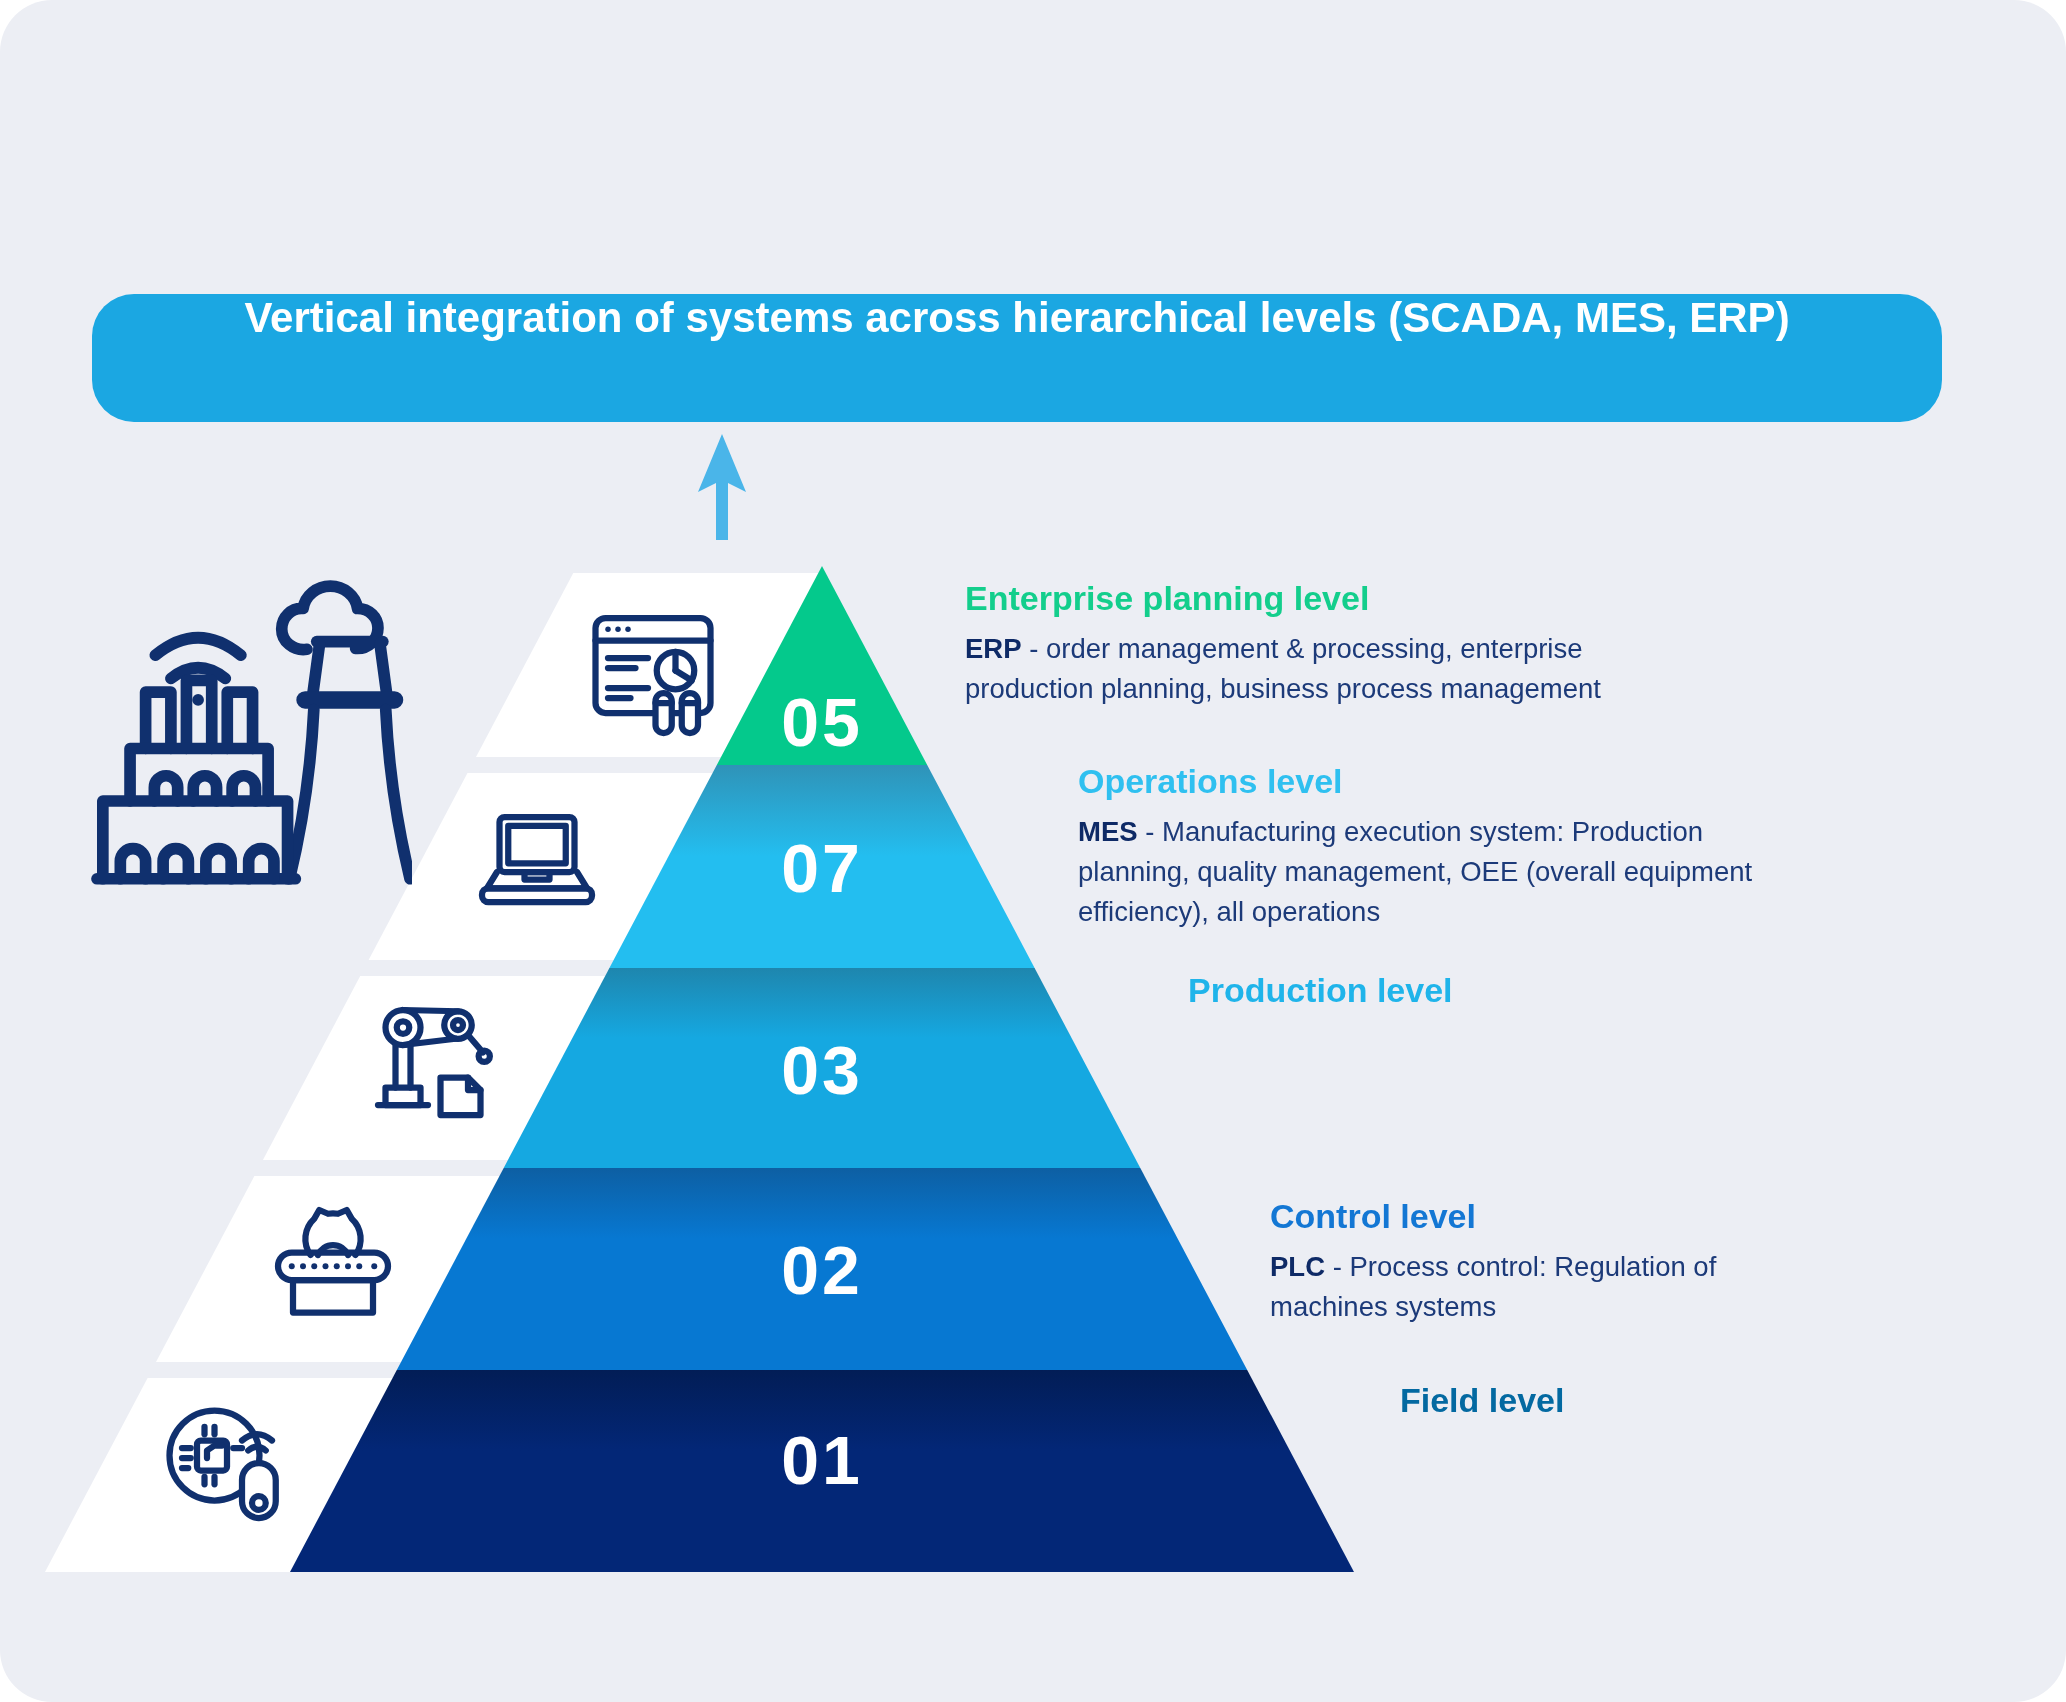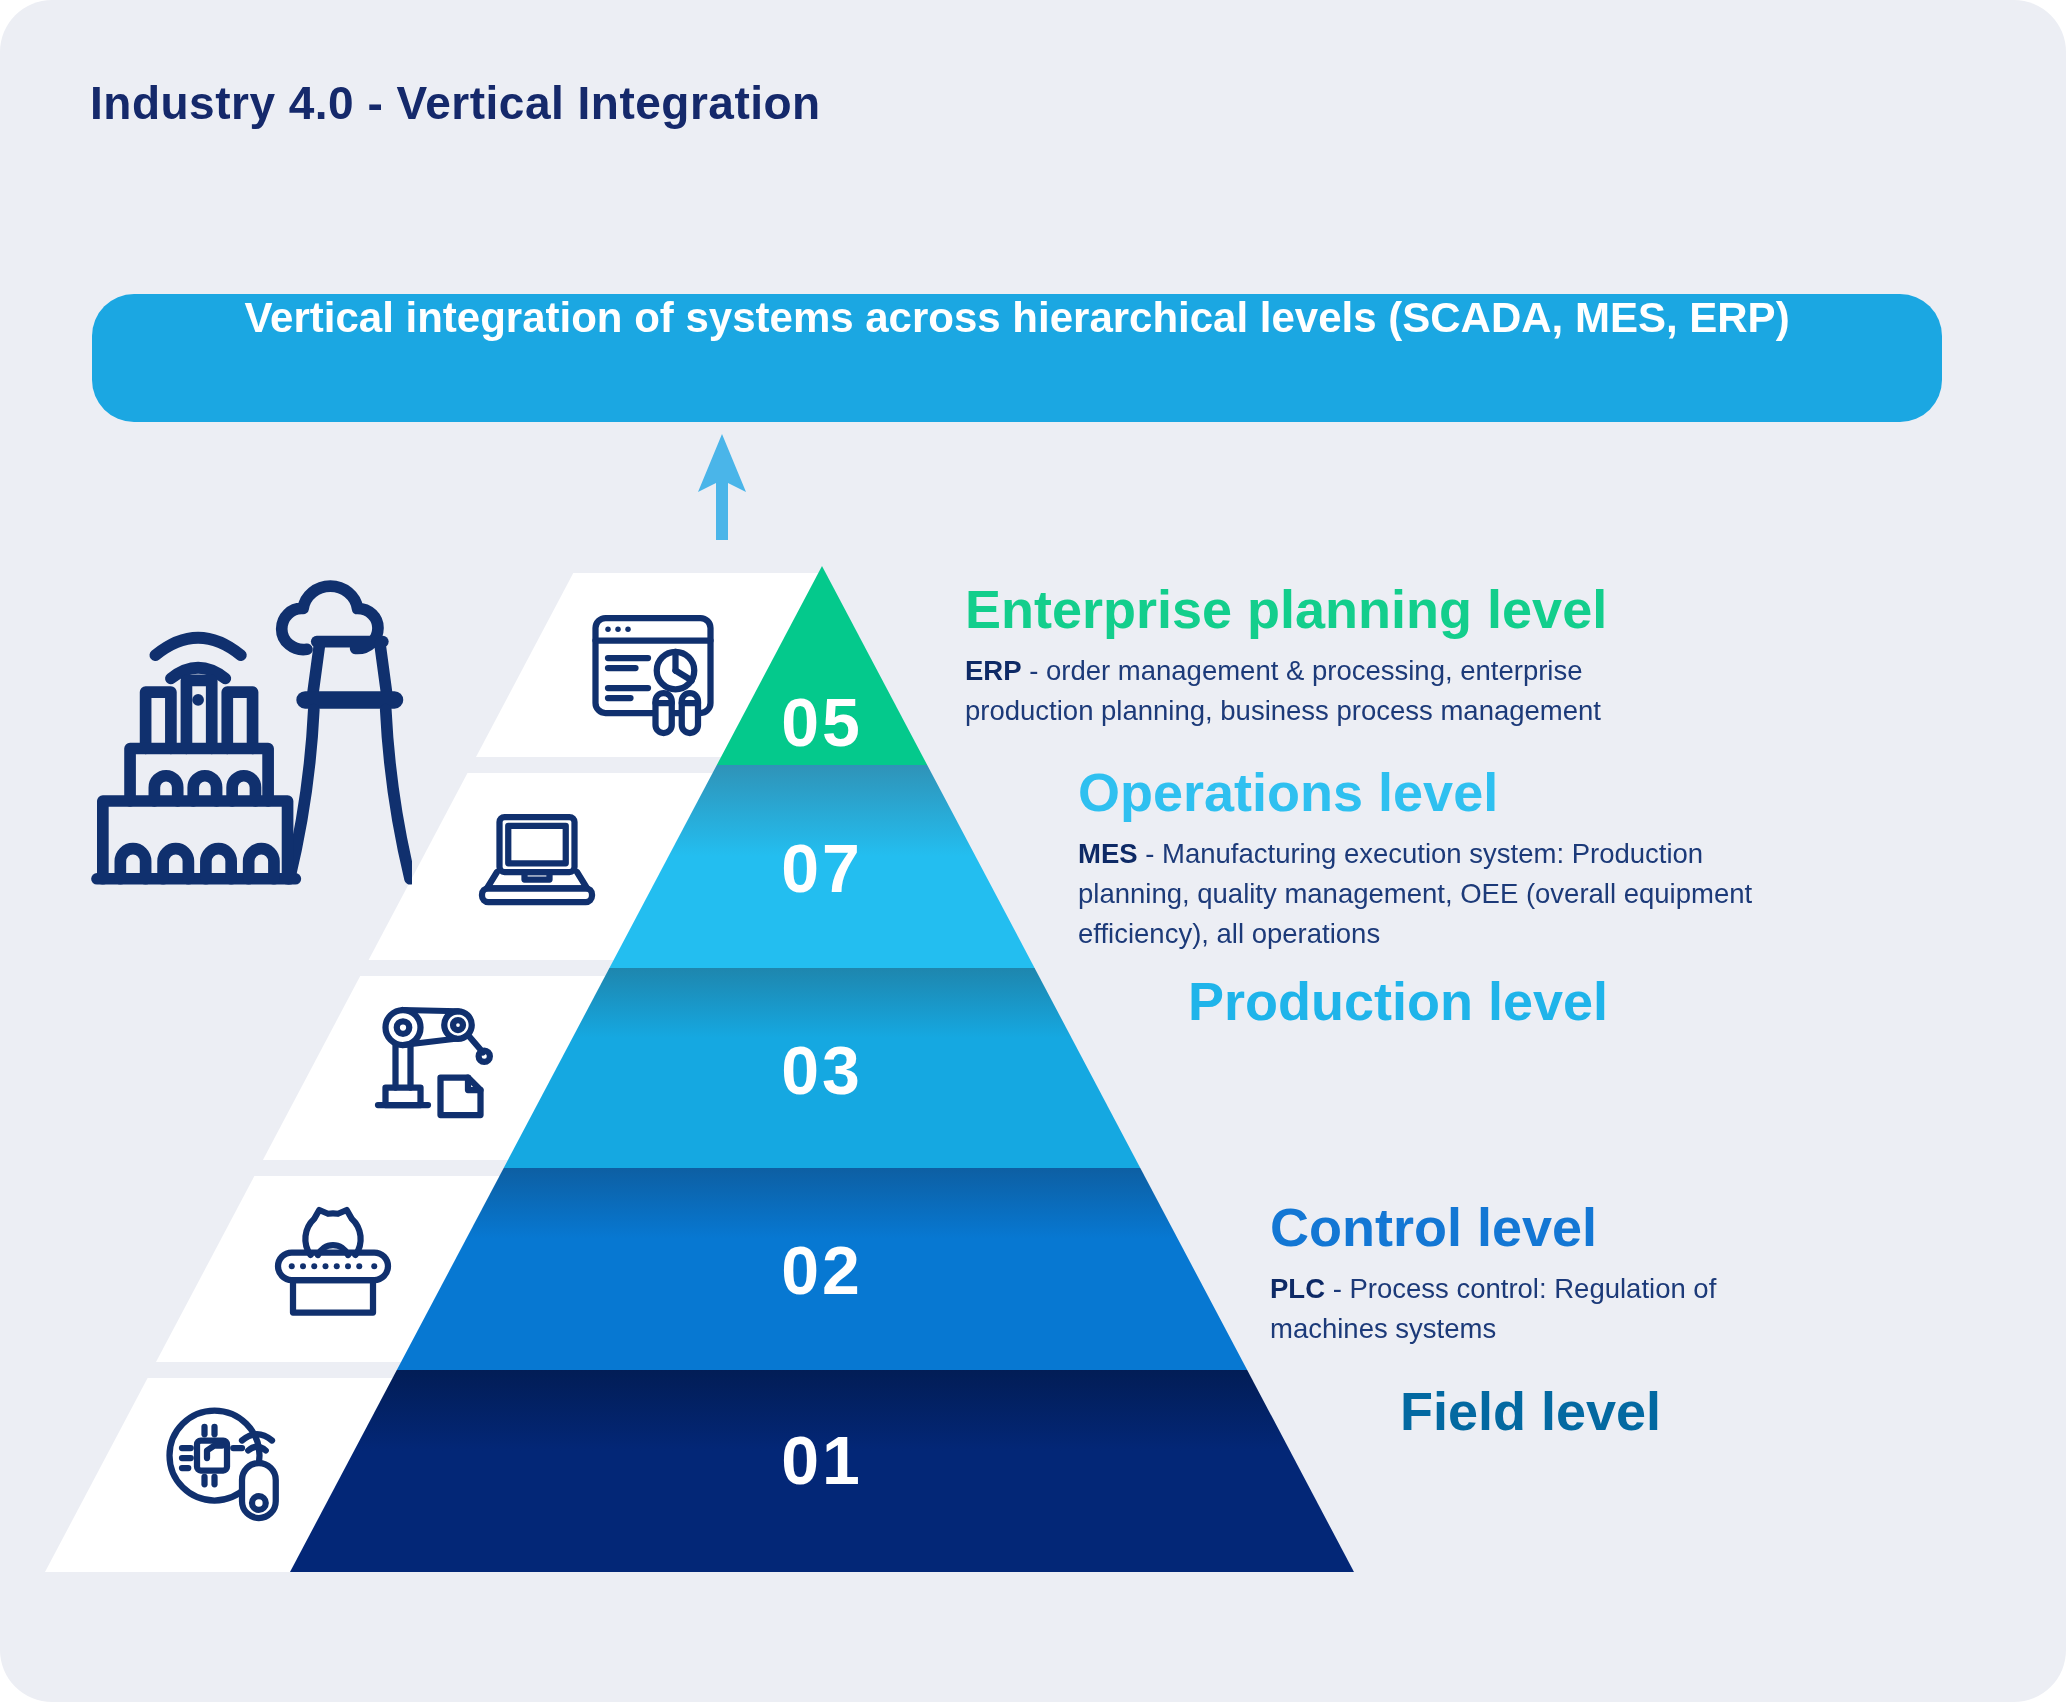--- a/index.html
+++ b/index.html
@@ -3,37 +3,36 @@
 <meta charset="utf-8">
 <style>
   html,body{margin:0;padding:0;background:#ffffff;font-family:"Liberation Sans",sans-serif;}
   .card{position:relative;width:2066px;height:1702px;background:#ECEEF4;border-radius:52px;overflow:hidden;}
   .title{position:absolute;left:90px;top:76px;font-size:46px;font-weight:800;color:#15296B;letter-spacing:.5px;white-space:nowrap;}
   .banner{position:absolute;left:92px;top:294px;width:1850px;height:128px;background:#1BA7E2;border-radius:42px;display:flex;align-items:flex-start;justify-content:center;}
   .banner span{color:#ffffff;font-size:42px;font-weight:700;white-space:nowrap;}
   .diagram{position:absolute;left:0;top:0;}
   .num{position:absolute;transform:translate(-50%,-50%);color:#ffffff;font-size:68px;font-weight:700;letter-spacing:3px;}
   .lt{position:absolute;}
-  .lt h2{margin:0 0 12px 0;font-size:54px;font-weight:700;line-height:1.1;white-space:nowrap;}
+  .lt h2{margin:0 0 12px 0;font-size:34px;font-weight:700;line-height:1.1;white-space:nowrap;}
   .lt p{margin:0;font-size:27.5px;line-height:40px;color:#1C3A79;}
   .lt p b{color:#0E2A66;font-weight:700;}
   .lt5{left:965px;top:580px}.lt5 h2{color:#13CE8C}.lt5 p{width:700px}
   .lt4{left:1078px;top:763px}.lt4 h2{color:#2FC0F0}.lt4 p{width:700px}
   .lt3{left:1188px;top:972px}.lt3 h2{color:#1FB4EA}.lt3 p{width:680px}
   .lt2{left:1270px;top:1198px}.lt2 h2{color:#1377D4}.lt2 p{width:520px}
   .lt1{left:1400px;top:1382px}.lt1 h2{color:#0369a1}.lt1 p{width:500px}
   .icon{position:absolute;}
   svg .stroked{fill:none;stroke:#10306E;stroke-linecap:round;stroke-linejoin:round;}
 </style>
 </head>
 <body>
 
 <div class="card">
 
-  <div class="title">Industry 4.0 - Vertical Integration</div>
 
   <div class="banner">
     <span>Vertical integration of systems across hierarchical levels (SCADA, MES, ERP)</span>
   </div>
 
   <svg class="diagram" width="2066" height="1702" viewBox="0 0 2066 1702">
     <defs>
       <linearGradient id="g4" x1="0" y1="0" x2="0" y2="1">
         <stop offset="0" stop-color="#2F93B8"></stop>
           <stop offset="0.45" stop-color="#23BEF0"></stop>

